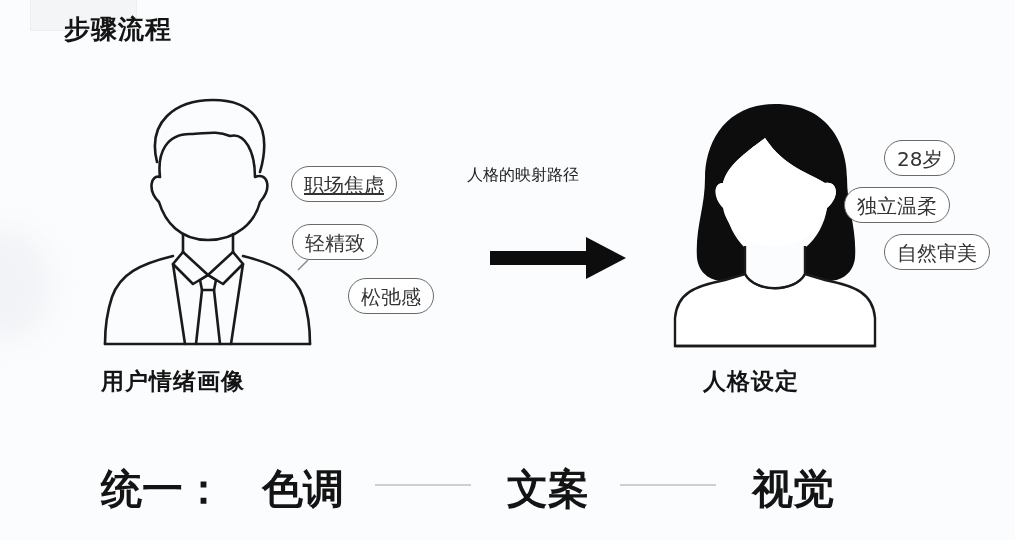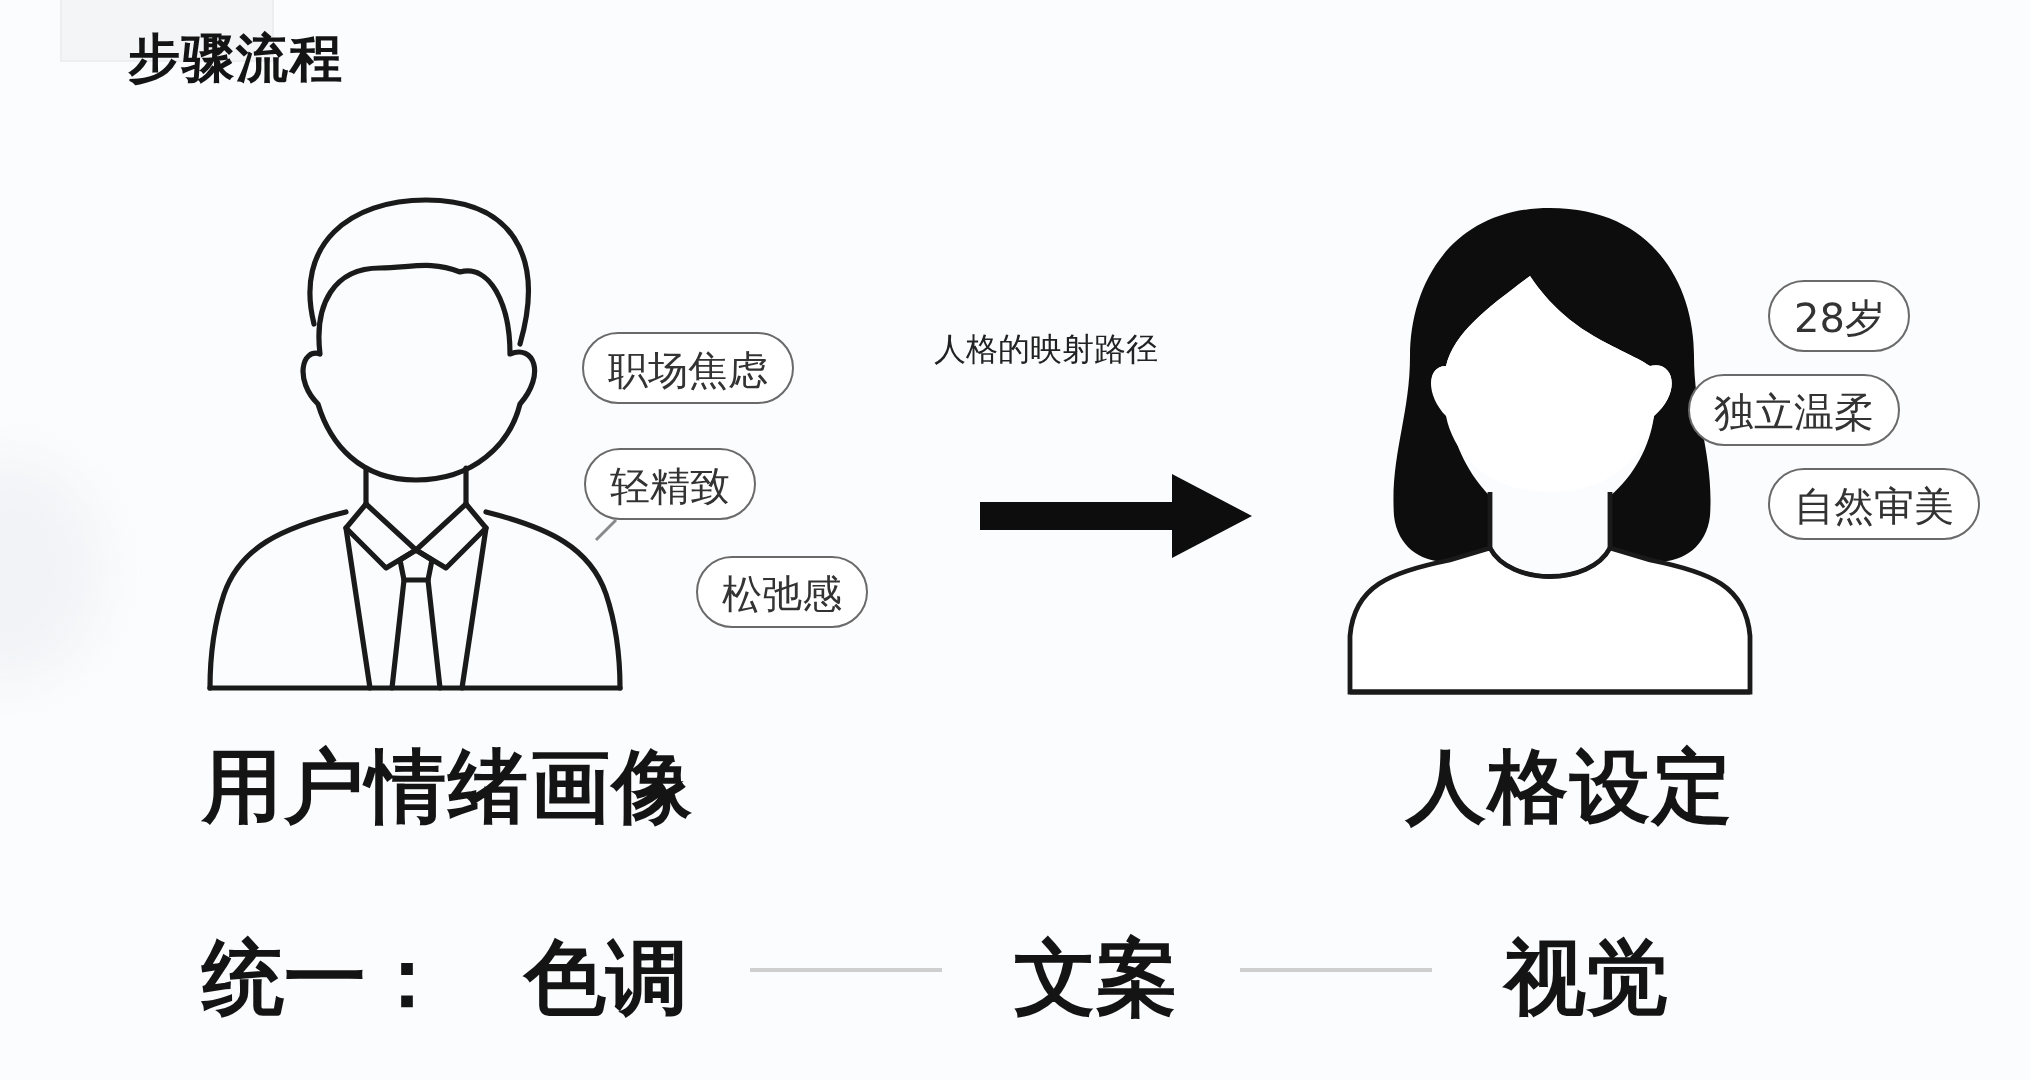--- a/index.html
+++ b/index.html
@@ -30,21 +30,21 @@
       border: 1.5px solid #6a6a6a; border-radius: 20px; background: #fff;
       font-size: 20px; color: #333; white-space: nowrap; box-sizing: border-box;
     }
     .caption {
       position: absolute; font-size: 16px; line-height: 23px; color: #222;
       width: 200px;
     }
     .arrow { position: absolute; left: 488px; top: 235px; }
 
     .label-big {
-      position: absolute; font-size: 40px; font-weight: bold; color: #141414;
+      position: absolute; font-size: 23px; font-weight: bold; color: #141414;
       letter-spacing: 1px;
     }
     .row-item {
       position: absolute; font-size: 41px; font-weight: bold; color: #141414;
       top: 462px;
     }
     .connector {
       position: absolute; top: 484px; height: 2px; background: #cfcfcf; width: 96px;
     }
   </style>
@@ -72,21 +72,21 @@
   <path d="M107 198 L101 252 M119 198 L125 252"></path>
 
   <path d="M78 172 L90 252 M148 172 L136 252"></path>
 
   <path d="M78 164 C45 172 25 182 17 205 C12 220 10 238 10 252"></path>
   <path d="M148 164 C180 172 200 182 208 205 C213 220 215 238 215 252"></path>
 
   <path d="M10 252 L215 252"></path>
 </svg>
 
-<div class="pill" style="left:291px; top:166px;">职场焦虑</div>
+<div class="pill" style="left:291px; top:166px;text-decoration:underline;">职场焦虑</div>
 <div class="pill" style="left:292px; top:224px;text-align:center;">轻精致</div>
 <div class="pill" style="left:348px; top:278px;">松弛感</div>
 <svg style="position:absolute; left:296px; top:258px;" width="20" height="14">
   <path d="M2 12 L12 2" stroke="#8a8a8a" stroke-width="1.5" fill="none"></path>
 </svg>
 
 <div class="caption" style="left:467px; top:163px;">
   <div>人格的映射路径</div>
 </div>
 

